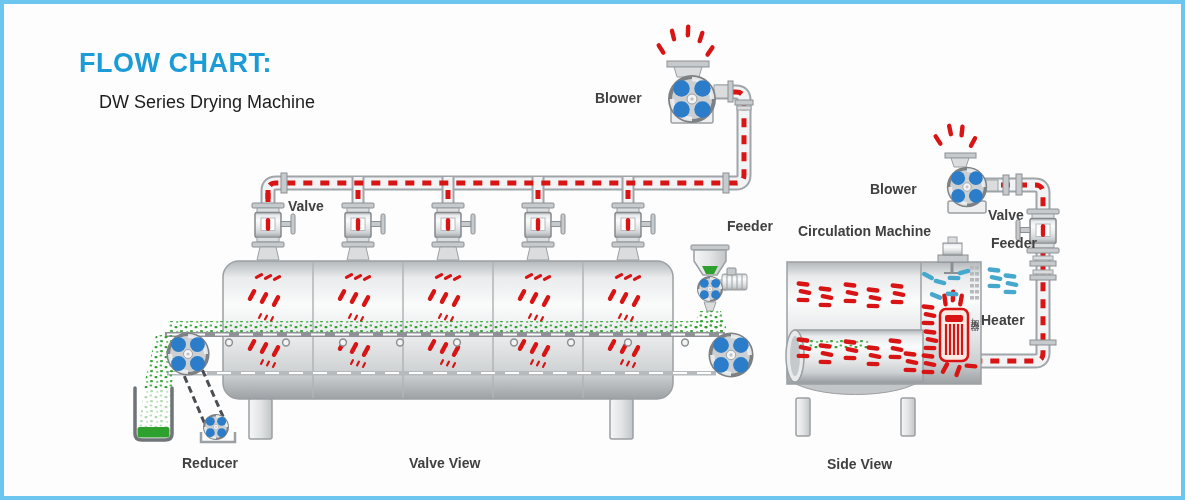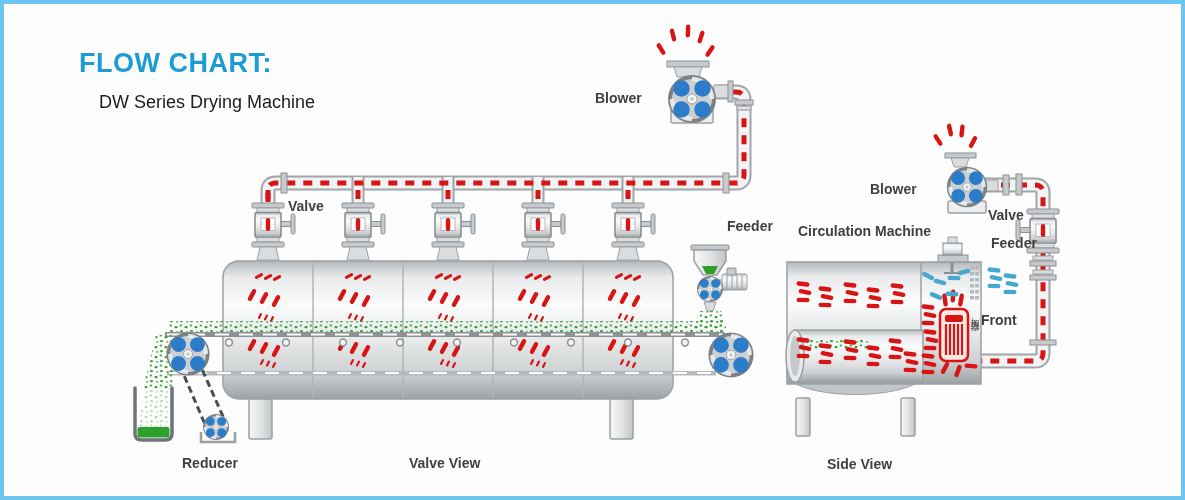--- a/index.html
+++ b/index.html
@@ -343,19 +343,19 @@
 <div class="title">FLOW CHART:</div>
 <div class="subtitle">DW Series Drying Machine</div>
 
 <div class="lbl" style="left:591px;top:86px">Blower</div>
 <div class="lbl" style="left:284px;top:194px">Valve</div>
 <div class="lbl" style="left:723px;top:214px">Feeder</div>
 <div class="lbl" style="left:794px;top:219px">Circulation Machine</div>
 <div class="lbl" style="left:866px;top:177px">Blower</div>
 <div class="lbl" style="left:984px;top:203px">Valve</div>
 <div class="lbl" style="left:987px;top:231px">Feeder</div>
-<div class="lbl" style="left:977px;top:308px">Front</div>
+<div class="lbl" style="left:977px;top:308px">Heater</div>
 <div class="lbl-cn">加热器</div>
 <div class="lbl" style="left:178px;top:451px">Reducer</div>
 <div class="lbl" style="left:405px;top:451px">Valve View</div>
 <div class="lbl" style="left:823px;top:452px">Side View</div>
 
 </div>
 
 </body></html>

